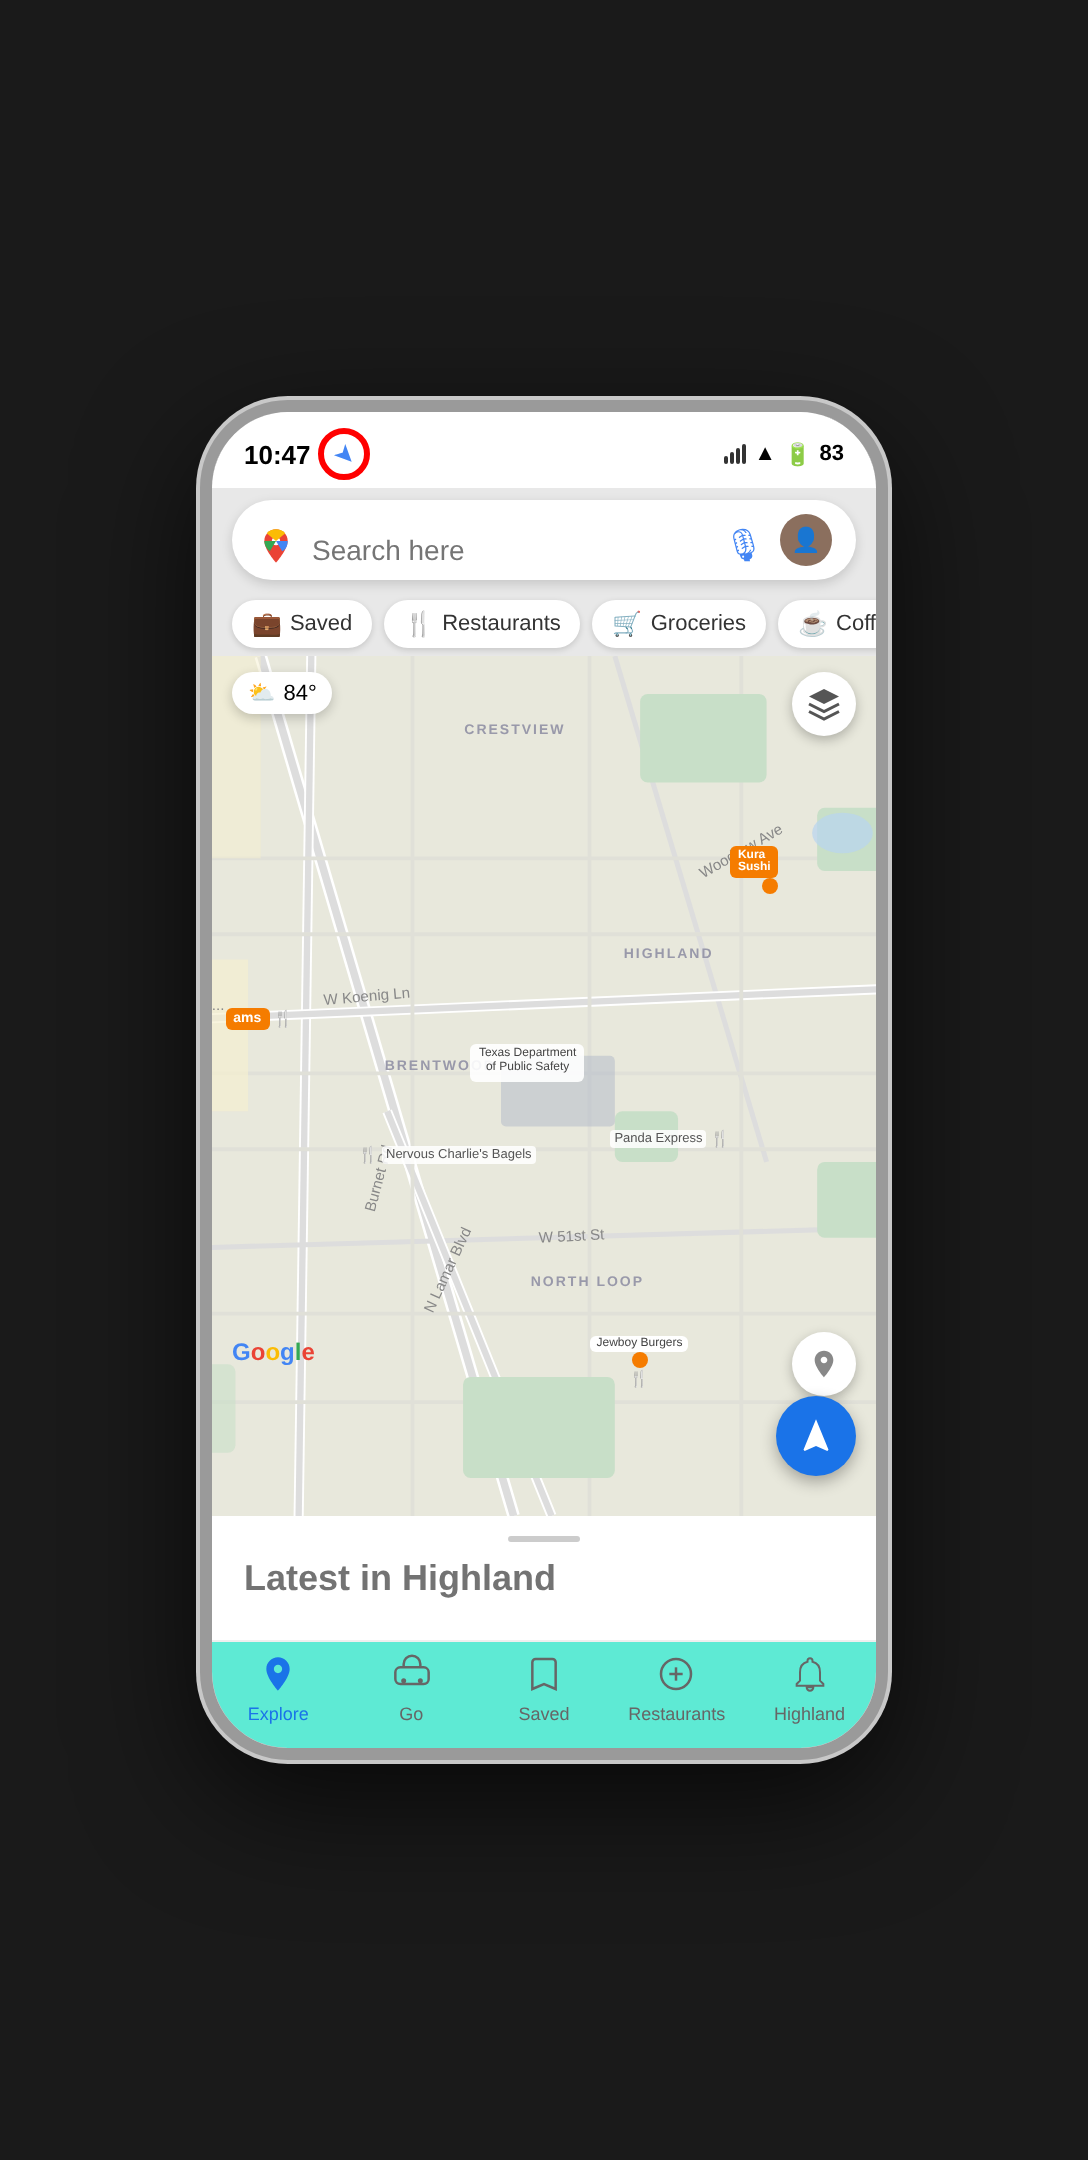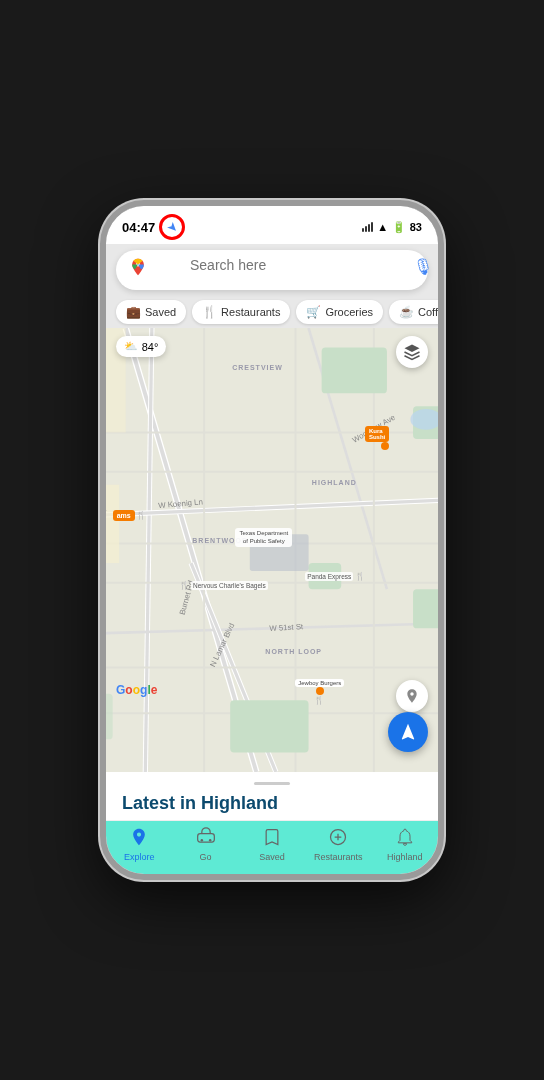--- a/index.html
+++ b/index.html
@@ -79,26 +79,25 @@
       gap: 4px;
       font-size: 11px;
     }
 
     
     .search-bar {
       background: #fff;
       margin: 6px 10px;
       border-radius: 24px;
       display: flex;
-      align-items: flex-start;
+      align-items: flex-end;
       padding: 7px 12px;
       box-shadow: 0 2px 6px rgba(0,0,0,0.15);
       z-index: 10;
       position: relative;
-      gap: 34px;
     }
 
     .google-maps-logo {
       width: 20px;
       height: 20px;
       margin-right: 8px;
       flex-shrink: 0;
     }
 
     .search-input {
@@ -261,22 +260,22 @@
       width: 36px;
       height: 3px;
       background: #ccc;
       border-radius: 2px;
       margin: 0 auto 8px;
     }
 
     .panel-title {
       font-size: 18px;
       font-weight: 700;
-      color: #0c4a6e;
-      margin-bottom: 2px;
+      color: #737373;
+      margin-bottom: 16px;
     }
 
     
     .bottom-nav {
       background: #5eead4;
       display: flex;
       justify-content: space-around;
       align-items: center;
       padding: 6px 0 12px;
       border-top: 1px solid #eee;
@@ -336,21 +335,21 @@
     .battery-icon { font-size: 11px; }
   </style>
 </head>
 <body>
 
 <div class="phone-frame">
   <div class="phone-screen">
 
     <div class="status-bar">
       <div class="status-time">
-        <span>04:47</span>
+        <span>10:47</span>
         <div class="location-icon-circle">
           <span class="location-arrow">➤</span>
         </div>
       </div>
       <div class="status-icons">
         <div class="signal-bars">
           <div class="signal-bar" style="height:4px"></div>
           <div class="signal-bar" style="height:6px"></div>
           <div class="signal-bar" style="height:8px"></div>
           <div class="signal-bar" style="height:10px"></div>

